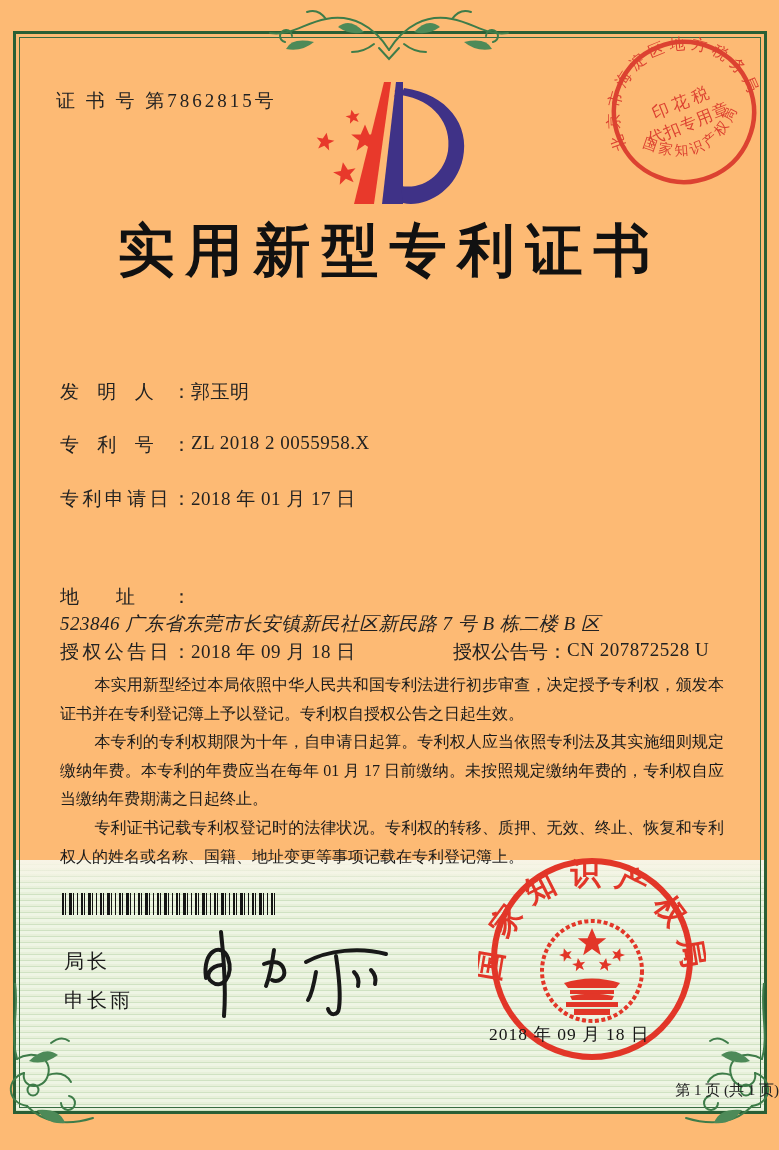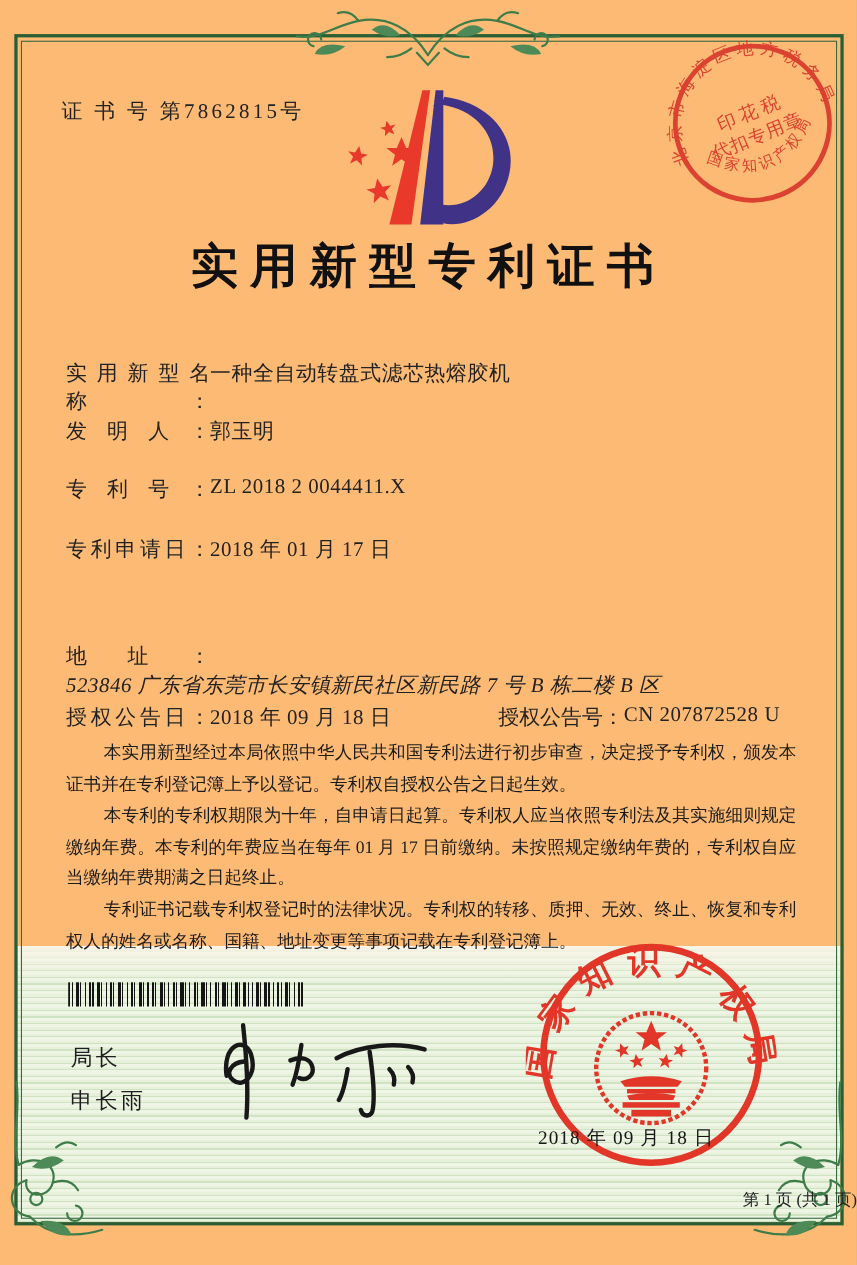--- a/index.html
+++ b/index.html
@@ -17,21 +17,21 @@
     content:"";position:absolute;left:0;right:0;top:0;height:30px;
     background:linear-gradient(#f8f4e6,rgba(248,244,230,0));
   }
   
   .frame-outer{position:absolute;left:13px;top:31px;right:12px;bottom:36px;border:3px solid #2a5f35;}
   .frame-inner{position:absolute;left:19px;top:37px;right:18px;bottom:42px;border:1px solid #376b41;}
   .cert-no{position:absolute;left:56px;top:88px;font-size:19px;letter-spacing:3px;color:#222;}
   .logo{position:absolute;left:296px;top:78px;}
   .tax-stamp{position:absolute;left:604px;top:32px;transform:rotate(-22deg);opacity:.93;}
   .title{position:absolute;left:0;right:0;top:213px;margin:0;text-align:center;
-         font-size:43px;font-weight:bold;letter-spacing:11px;color:#111;}
+         font-size:57px;font-weight:bold;letter-spacing:11px;color:#111;}
   .frow{position:absolute;left:60px;font-size:19px;width:668px;color:#222;}
   .flabel{display:inline-block;width:131px;text-align:justify;text-align-last:justify;vertical-align:top;}
   .fvalue{vertical-align:top;letter-spacing:.5px;}
   .fvalue-addr{display:inline-block;width:560px;line-height:1.52;font-style:italic;}
   .fpair2{position:absolute;left:393px;top:0;white-space:nowrap;text-align:right;}
   .paras{position:absolute;left:60px;top:671px;width:664px;font-size:16px;line-height:28.6px;
          text-align:justify;color:#1b1b1b;}
   .paras p{margin:0;text-indent:2.15em;}
   .barcode{position:absolute;left:62px;top:893px;width:214px;height:22px;
     background:
@@ -133,28 +133,25 @@
     </text>
     <text x="80" y="76" text-anchor="middle" font-size="17" fill="#da392c">印 花 税</text>
     <text x="80" y="98" text-anchor="middle" font-size="16.5" fill="#da392c" letter-spacing="1">代扣专用章</text>
     <text font-size="14" fill="#da392c" letter-spacing="3">
       <textPath href="#bp" startOffset="50%" text-anchor="middle">国家知识产权局</textPath>
     </text>
   </svg>
 
   <h1 class="title">实用新型专利证书</h1>
 
-  <div class="frow" style="top:326px">
-    <span class="flabel">实用新型名称：</span><span class="fvalue">一种全自动转盘式滤芯热熔胶机</span>
-  </div>
   <div class="frow" style="top:379px">
     <span class="flabel">发明人：</span><span class="fvalue">郭玉明</span>
   </div>
   <div class="frow" style="top:432px">
-    <span class="flabel">专利号：</span><span class="fvalue">ZL 2018 2 0044411.X</span>
+    <span class="flabel">专利号：</span><span class="fvalue">ZL 2018 2 0055958.X</span>
   </div>
   <div class="frow" style="top:486px">
     <span class="flabel">专利申请日：</span><span class="fvalue">2018 年 01 月 17 日</span>
   </div>
   <div class="frow" style="top:584px">
     <span class="flabel">地址：</span><span class="fvalue fvalue-addr">523846 广东省东莞市长安镇新民社区新民路 7 号 B 栋二楼 B 区</span>
   </div>
   <div class="frow" style="top:639px">
     <span class="flabel">授权公告日：</span><span class="fvalue">2018 年 09 月 18 日</span>
     <span class="fpair2"><span>授权公告号：</span><span class="fvalue">CN 207872528 U</span></span>

